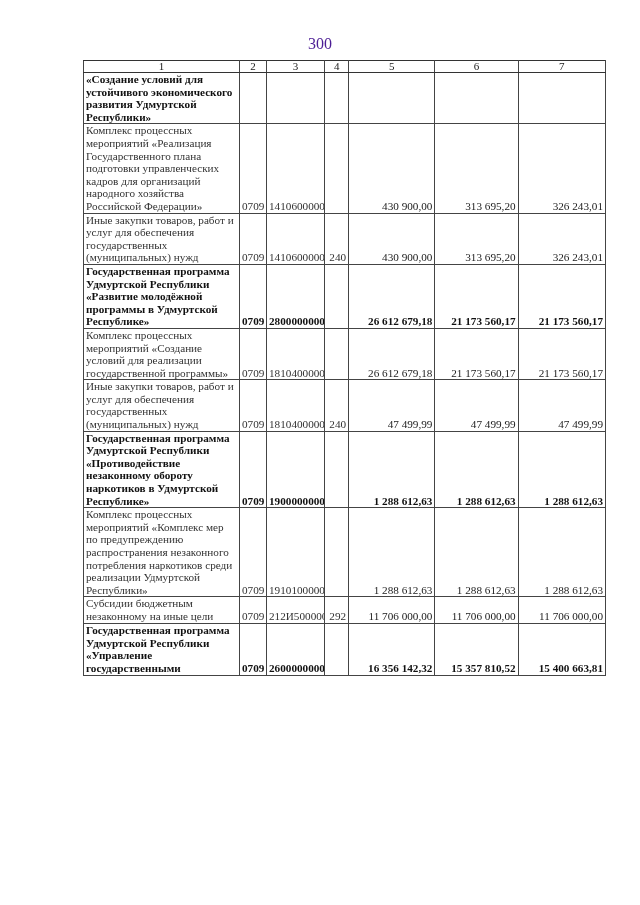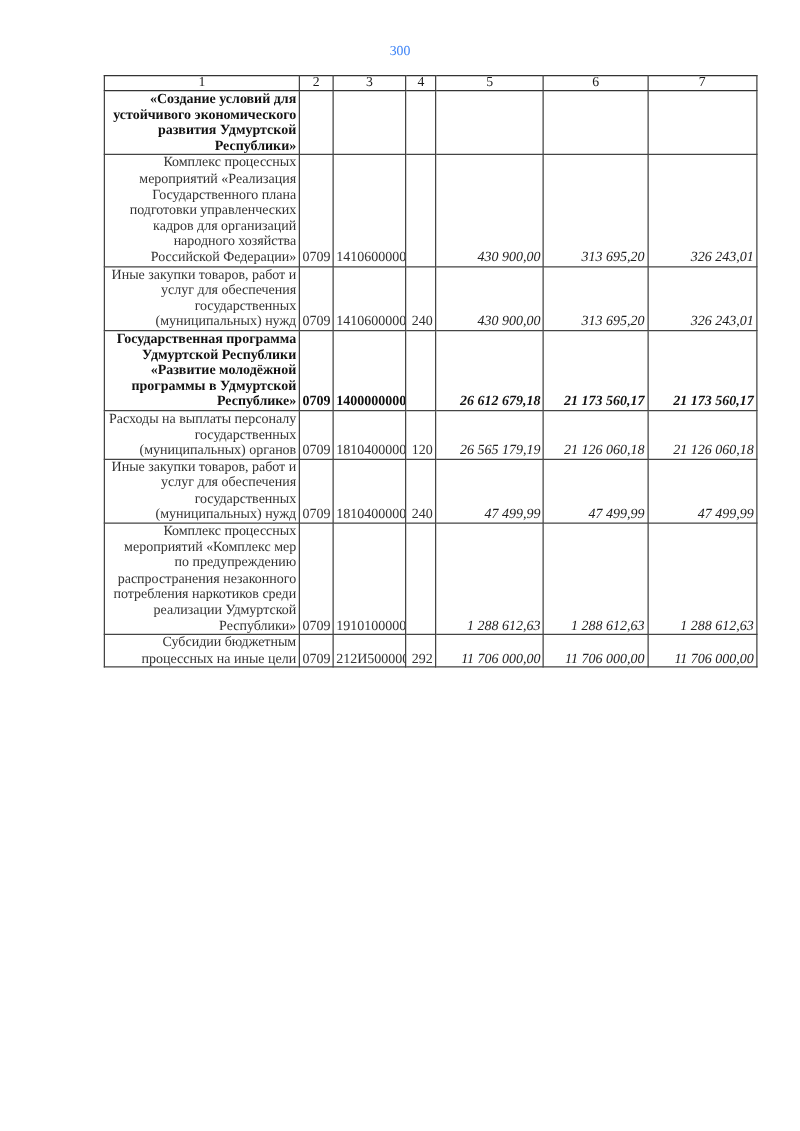--- a/index.html
+++ b/index.html
@@ -1,28 +1,28 @@
 <!DOCTYPE html>
 <html><head>
 <meta charset="utf-8">
 <style>
   html, body { margin: 0; padding: 0; background: #ffffff; }
   body { width: 640px; height: 905px; position: relative; overflow: hidden;
          font-family: "Liberation Serif", serif; color: #1a1a1a; }
   .page-number { position: absolute; top: 35px; left: 0; width: 640px; text-align: center;
-                 font-size: 11px; color: #3b82f6; }
+                 font-size: 16px; color: #4c1d95; }
   table.budget { position: absolute; top: 60px; left: 83px; border-collapse: collapse;
                  table-layout: fixed; width: 523px; font-size: 11.2px; line-height: 12.6px; }
   table.budget td, table.budget th { border: 1px solid #444; padding: 0 2px; vertical-align: bottom;
                  overflow: hidden; }
   table.budget th { font-weight: normal; text-align: center; height: 11px; line-height: 11px; font-size: 11px;
                  border-bottom: 1.5px solid #333; border-top: 1.5px solid #333; }
-  td.name { text-align: right; padding-left: 3px; color: #333; }
+  td.name { text-align: left; padding-left: 3px; color: #333; }
   td.code { text-align: right; color: #333; white-space: nowrap; padding: 0 1px; }
-  td.num { text-align: right; white-space: nowrap; color: #222; padding-right: 1px; font-style: italic; }
+  td.num { text-align: right; white-space: nowrap; color: #222; padding-right: 1px; }
   tr.bold td { font-weight: bold; color: #111; }
   tr.bold td.name { color: #111; }
   td.right-edge { border-right: 1.5px solid #333; }
   .c1 { width: 150px; } .c2 { width: 26px; } .c3 { width: 56px; } .c4 { width: 23px; }
   .c5 { width: 83px; } .c6 { width: 80px; } .c7 { width: 84px; }
 </style>
 </head>
 <body>
 
 <div class="page-number">300</div>
@@ -72,56 +72,74 @@
         <td class="code">0709</td>
         <td class="code">1410600000</td>
         <td class="code">240</td>
         <td class="num">430 900,00</td>
         <td class="num">313 695,20</td>
         <td class="num right-edge">326 243,01</td>
       </tr>
       <tr class="bold" style="height: 64px;">
         <td class="name">Государственная программа Удмуртской Республики «Развитие молодёжной программы в Удмуртской Республике»</td>
         <td class="code">0709</td>
-        <td class="code">1400000000</td>
+        <td class="code">2800000000</td>
         <td class="code"></td>
         <td class="num">26 612 679,18</td>
         <td class="num">21 173 560,17</td>
         <td class="num right-edge">21 173 560,17</td>
       </tr>
-      <tr style="height: 38px;">
-        <td class="name">Расходы на выплаты персоналу государственных (муниципальных) органов</td>
+      <tr style="height: 50px;">
+        <td class="name">Комплекс процессных мероприятий «Создание условий для реализации государственной программы»</td>
         <td class="code">0709</td>
         <td class="code">1810400000</td>
-        <td class="code">120</td>
-        <td class="num">26 565 179,19</td>
-        <td class="num">21 126 060,18</td>
-        <td class="num right-edge">21 126 060,18</td>
+        <td class="code"></td>
+        <td class="num">26 612 679,18</td>
+        <td class="num">21 173 560,17</td>
+        <td class="num right-edge">21 173 560,17</td>
       </tr>
       <tr style="height: 51px;">
         <td class="name">Иные закупки товаров, работ и услуг для обеспечения государственных (муниципальных) нужд</td>
         <td class="code">0709</td>
         <td class="code">1810400000</td>
         <td class="code">240</td>
         <td class="num">47 499,99</td>
         <td class="num">47 499,99</td>
         <td class="num right-edge">47 499,99</td>
+      </tr>
+      <tr class="bold" style="height: 76px;">
+        <td class="name">Государственная программа Удмуртской Республики «Противодействие незаконному обороту наркотиков в Удмуртской Республике»</td>
+        <td class="code">0709</td>
+        <td class="code">1900000000</td>
+        <td class="code"></td>
+        <td class="num">1 288 612,63</td>
+        <td class="num">1 288 612,63</td>
+        <td class="num right-edge">1 288 612,63</td>
       </tr>
       <tr style="height: 88px;">
         <td class="name">Комплекс процессных мероприятий «Комплекс мер по предупреждению распространения незаконного потребления наркотиков среди реализации Удмуртской Республики»</td>
         <td class="code">0709</td>
         <td class="code">1910100000</td>
         <td class="code"></td>
         <td class="num">1 288 612,63</td>
         <td class="num">1 288 612,63</td>
         <td class="num right-edge">1 288 612,63</td>
       </tr>
       <tr style="height: 26px;">
-        <td class="name">Субсидии бюджетным процессных на иные цели</td>
+        <td class="name">Субсидии бюджетным незаконному на иные цели</td>
         <td class="code">0709</td>
         <td class="code">212И500000</td>
         <td class="code">292</td>
         <td class="num">11 706 000,00</td>
         <td class="num">11 706 000,00</td>
         <td class="num right-edge">11 706 000,00</td>
       </tr>
+      <tr class="bold" style="height: 52px;">
+        <td class="name">Государственная программа Удмуртской Республики «Управление государственными</td>
+        <td class="code">0709</td>
+        <td class="code">2600000000</td>
+        <td class="code"></td>
+        <td class="num">16 356 142,32</td>
+        <td class="num">15 357 810,52</td>
+        <td class="num right-edge">15 400 663,81</td>
+      </tr>
     </tbody>
 </table>
 
 </body></html>

